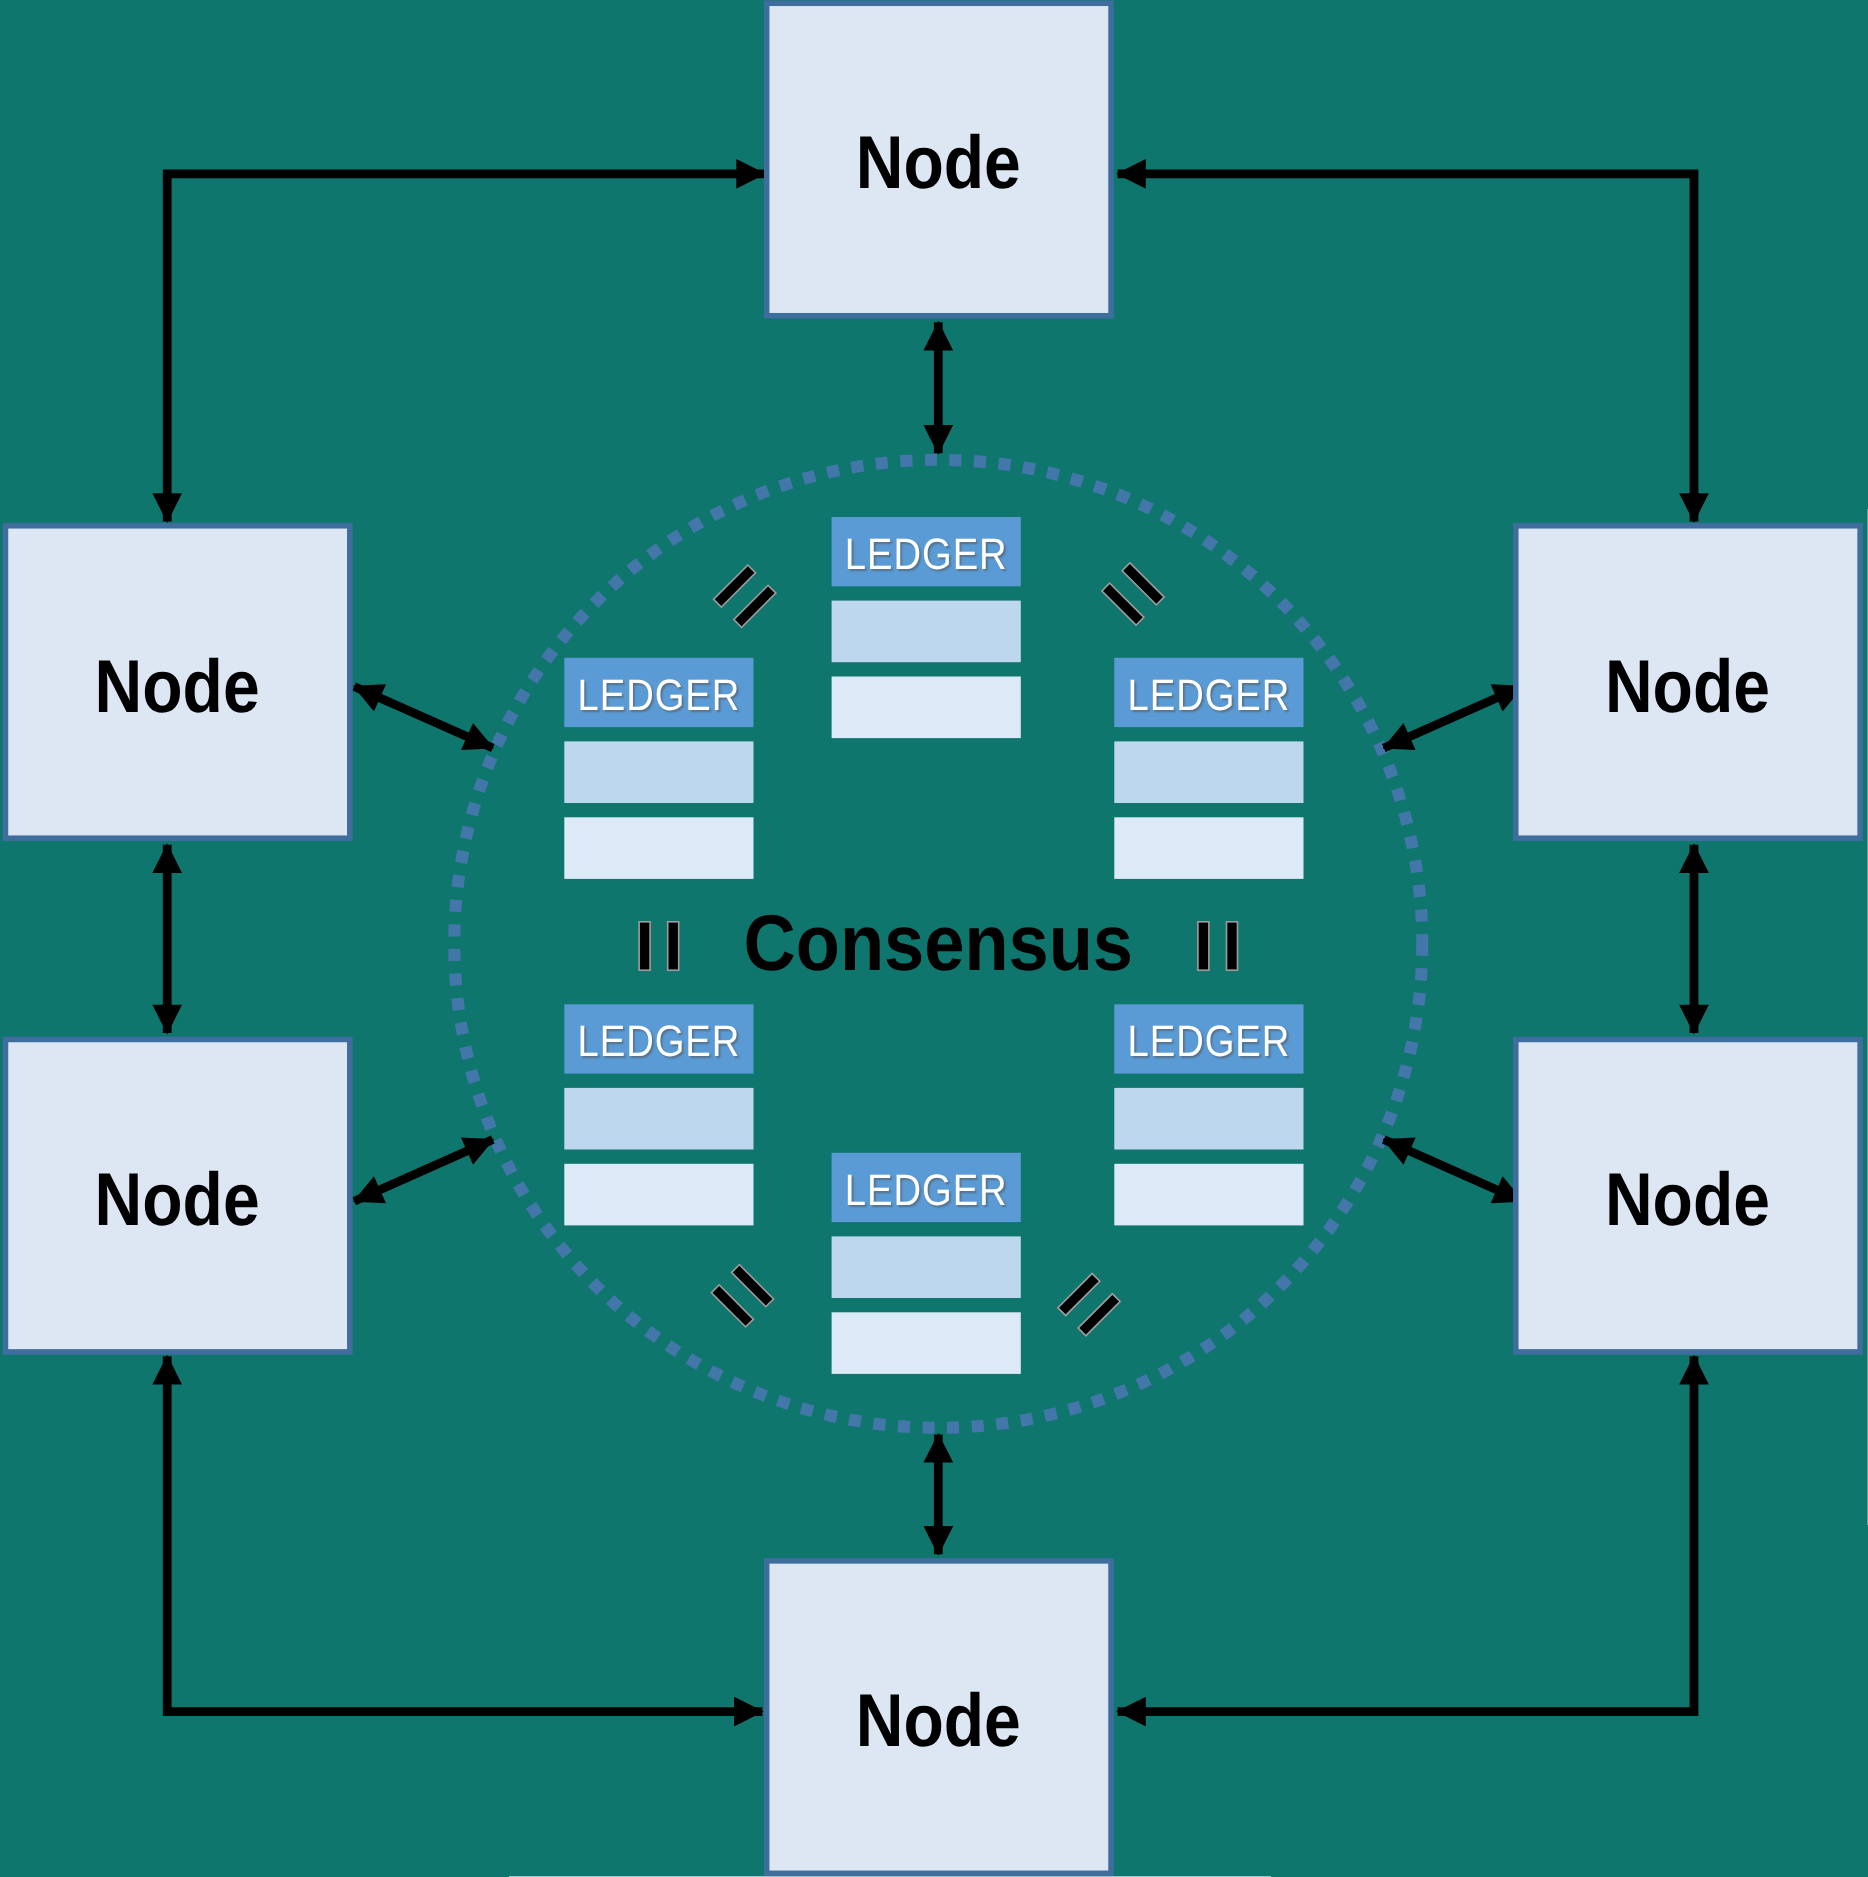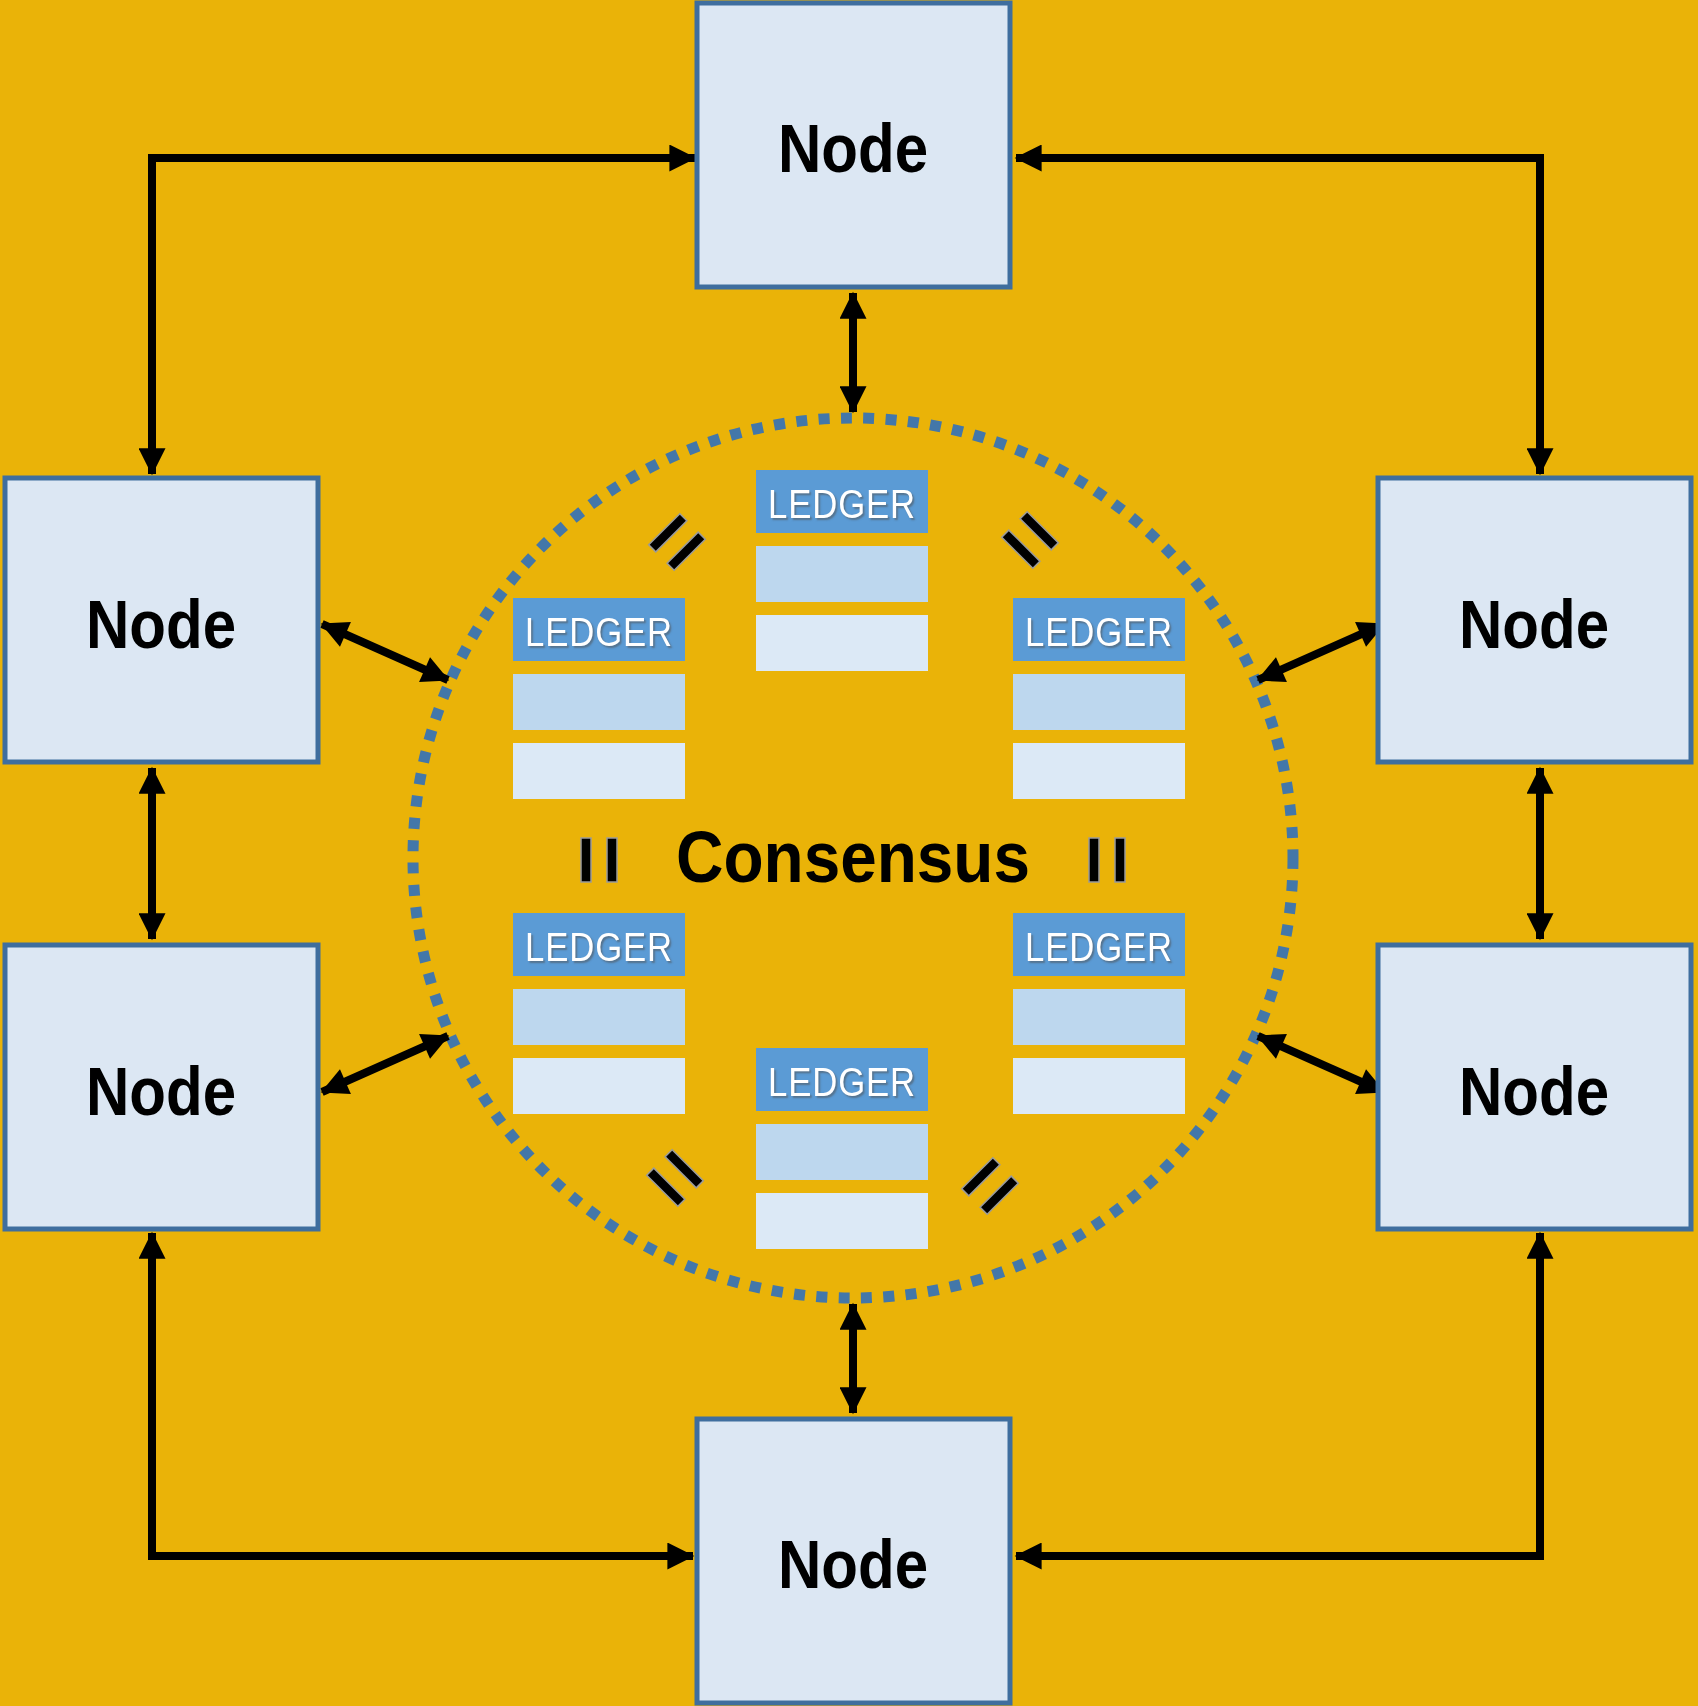--- a/index.html
+++ b/index.html
@@ -1,16 +1,16 @@
 <!DOCTYPE html>
 <html><head>
 <meta charset="utf-8">
 <style>
   html,body{margin:0;padding:0;background:#ffffff;}
-  .stage{width:1698px;height:1706px;position:relative;background:#eab308;}
+  .stage{width:1698px;height:1706px;position:relative;background:#0f766e;}
   svg{display:block;}
   .node-rect{fill:#dce7f3;stroke:#3f6e9e;stroke-width:5;}
   .node-label{font-family:"Liberation Sans",sans-serif;font-weight:700;font-size:68px;fill:#000000;}
   .ledger-header{fill:#5b9bd5;}
   .ledger-row1{fill:#bdd7ee;}
   .ledger-row2{fill:#dce9f6;}
   .ledger-label{font-family:"Liberation Sans",sans-serif;font-weight:400;font-size:40px;fill:#ffffff;
                 text-shadow:2px 2px 2px rgba(80,80,80,.55);letter-spacing:1px;}
   .consensus-label{font-family:"Liberation Sans",sans-serif;font-weight:700;font-size:72px;fill:#000000;}
   .dots-circle{fill:none;stroke:#4377a9;stroke-width:11;stroke-dasharray:11 11.4;stroke-linecap:butt;}

